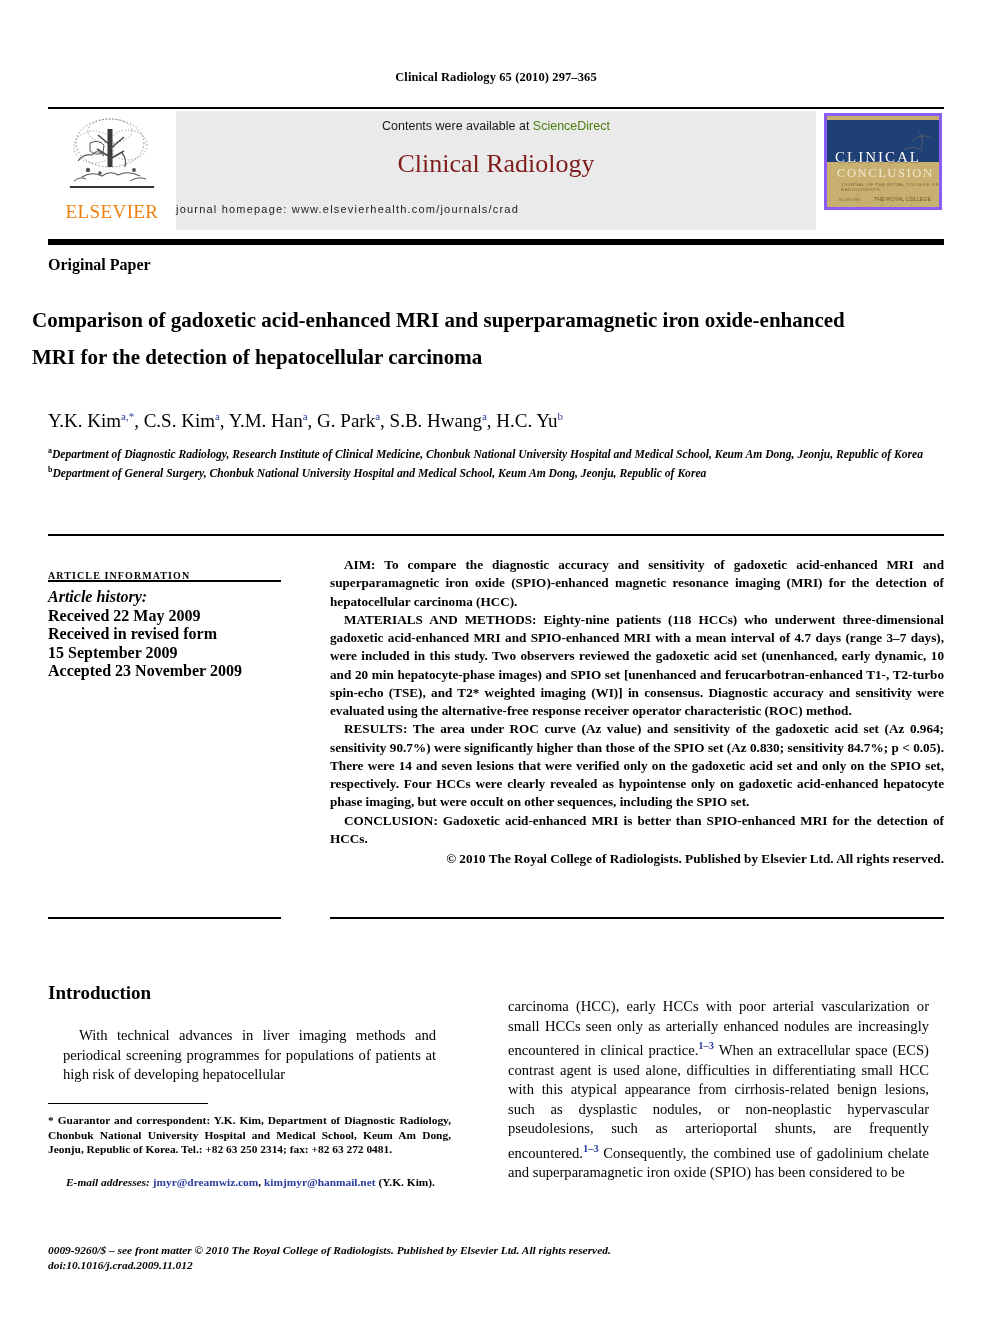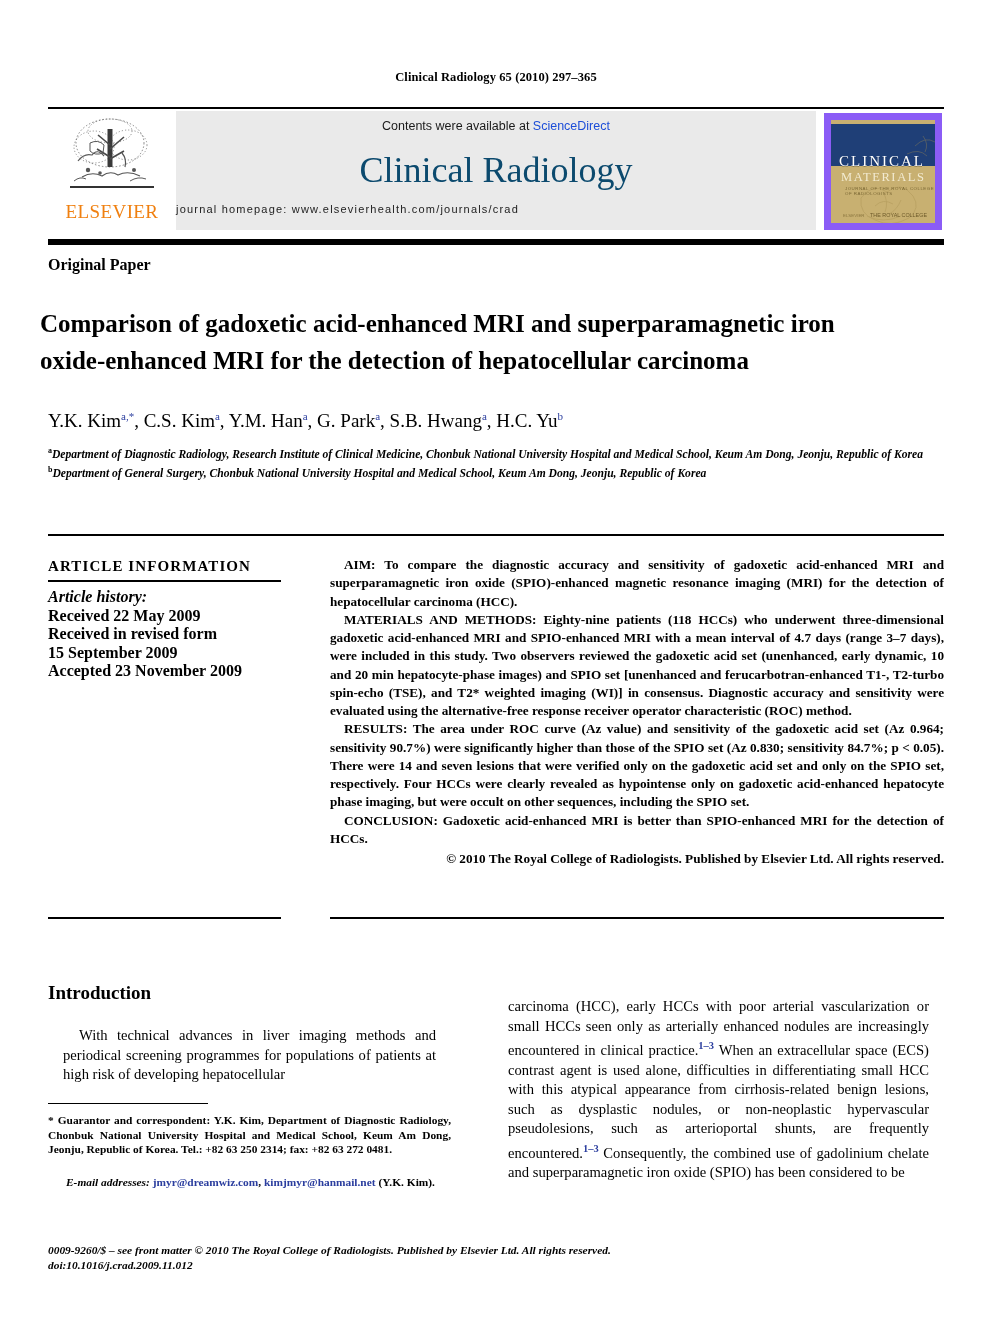--- a/index.html
+++ b/index.html
@@ -56,30 +56,30 @@
   .contents-line {
     position: absolute;
     left: 0; top: 8px;
     width: 640px;
     text-align: center;
     font-family: "Liberation Sans", sans-serif;
     font-size: 12.5px;
     color: #1a1a1a;
   }
   .contents-line .sd {
-    color: #1d4ed8;
+    color: #4d7c0f;
   }
   .journal-name {
     position: absolute;
     left: 0; top: 38px;
     width: 640px;
     text-align: center;
     font-family: "Liberation Serif", serif;
-    font-size: 36px;
-    color: #0c4a6e;
+    font-size: 26px;
+    color: #7f1d1d;
   }
   .journal-home {
     position: absolute;
     left: 0; top: 92px;
     width: 640px;
     text-align: left;
     font-family: "Liberation Sans", sans-serif;
     font-size: 11px;
     letter-spacing: 1.2px;
     color: #222;
@@ -106,23 +106,23 @@
     font-family: "Liberation Serif", serif;
     font-size: 19px;
     letter-spacing: 0.4px;
     color: #f08010;
   }
 
   
   .cover-thumb {
     position: absolute;
     left: 776px; top: 6px;
-    width: 118px; height: 117px;
+    width: 118px; height: 97px;
     background: #c8b071;
-    border: 7px solid #8b5cf6;
+    border: 3px solid #8b5cf6;
     box-sizing: border-box;
     overflow: hidden;
   }
   .cover-band {
     position: absolute;
     left: 0; top: 4px;
     width: 118px; height: 42px;
     background: #1f3f77;
   }
   .cover-title1 {
@@ -176,24 +176,24 @@
   
   .paper-type {
     position: absolute;
     left: 48px; top: 256px;
     font-family: "Liberation Serif", serif;
     font-weight: bold;
     font-size: 16px;
   }
   .title {
     position: absolute;
-    left: 40px; top: 288px;
+    left: 32px; top: 288px;
     width: 830px;
     font-family: "Liberation Serif", serif;
-    font-size: 25px;
+    font-size: 21px;
     line-height: 37px;
     color: #000;
   }
   .authors {
     position: absolute;
     left: 48px; top: 404px;
     width: 890px;
     font-family: "Liberation Serif", serif;
     font-size: 19px;
     line-height: 25px;
@@ -233,24 +233,24 @@
     background: #000;
   }
   .abs-rule-right-bottom {
     position: absolute;
     left: 330px; top: 917px;
     width: 614px; height: 2px;
     background: #000;
   }
   .artinfo-head {
     position: absolute;
-    left: 48px; top: 558px;
-    font-family: "Liberation Serif", serif;
-    font-weight: bold;
-    font-size: 15px;
+    left: 48px; top: 570px;
+    font-family: "Liberation Serif", serif;
+    font-weight: bold;
+    font-size: 10px;
     letter-spacing: 1.1px;
   }
   .artinfo-rule {
     position: absolute;
     left: 48px; top: 580px;
     width: 233px; height: 2px;
     background: #000;
   }
   .artinfo-body {
     position: absolute;
@@ -407,21 +407,21 @@
       <div class="cover-band"></div>
       <svg width="118" height="117" style="position:absolute;left:0;top:0;opacity:.45">
         <g stroke="#a58d4e" fill="none" stroke-width="0.8">
           <path d="M30 78 q12 -16 26 -6 q14 -12 26 4 q8 12 -4 22 q-18 10 -34 2 q-16 -6 -14 -22 z"></path>
           <path d="M44 86 q8 -8 18 -2 M52 72 q6 10 2 20 M70 80 q-4 10 -12 14"></path>
           <path d="M84 26 q10 -10 20 -4 M92 16 q6 8 2 16 M76 34 q12 -6 20 2"></path>
           <path d="M36 96 q16 8 34 0 M40 104 q14 6 28 -1"></path>
         </g>
       </svg>
       <div class="cover-title1">CLINICAL</div>
-      <div class="cover-title2">MATERIALS</div>
+      <div class="cover-title2">CONCLUSION</div>
       <div class="cover-sub">JOURNAL OF THE ROYAL COLLEGE OF RADIOLOGISTS</div>
       <div class="cover-foot-l">ELSEVIER</div>
       <div class="cover-foot-r">THE ROYAL COLLEGE</div>
     </div>
   </div>
 
   <div class="thick-rule"></div>
 
   <div class="paper-type">Original Paper</div>
   <h1 class="title">Comparison of gadoxetic acid-enhanced MRI and superparamagnetic iron oxide-enhanced MRI for the detection of hepatocellular carcinoma</h1>

